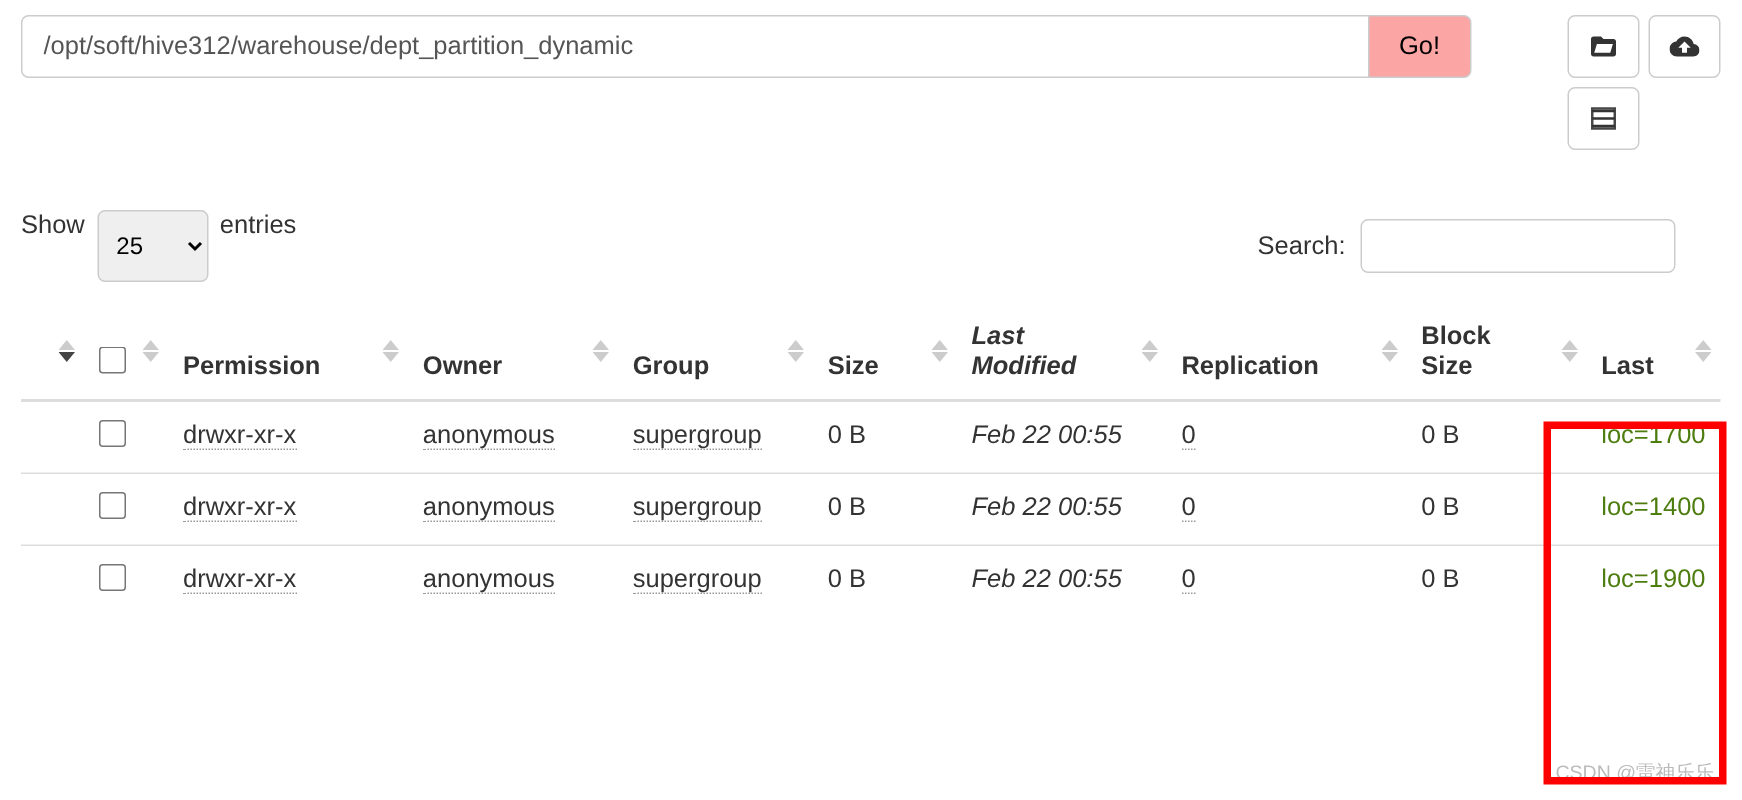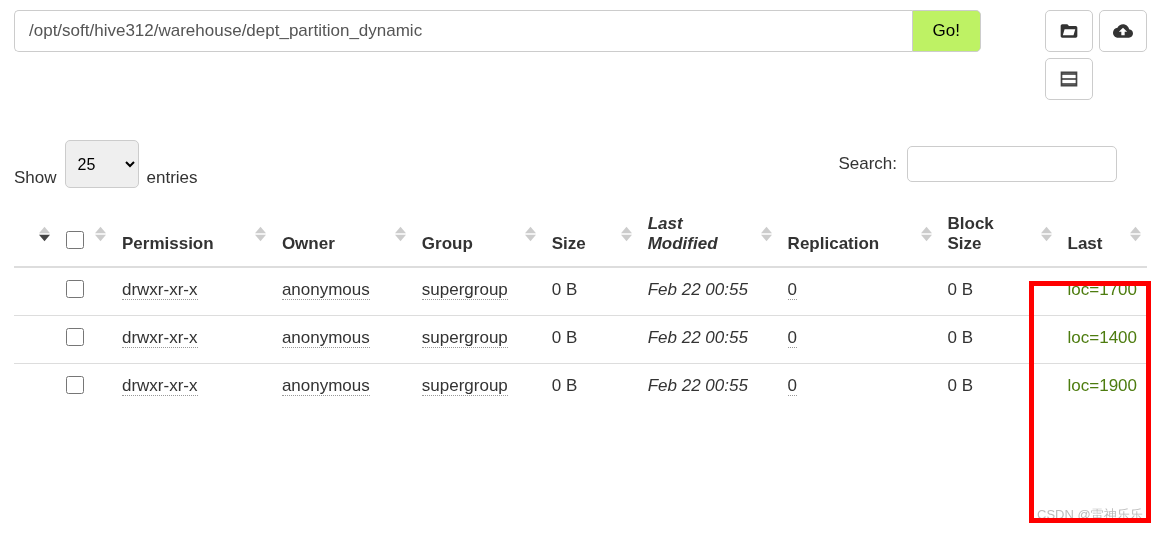--- a/index.html
+++ b/index.html
@@ -1,26 +1,26 @@
 <!DOCTYPE html>
 <html><head>
   <meta charset="utf-8">
   <style>
     * { box-sizing: border-box; margin: 0; padding: 0; }
     body { font-family: "Helvetica Neue", Helvetica, Arial, sans-serif; font-size: 16px; color: #333; padding: 10px 14px; width: 1161px; }
     .top-row { display: flex; align-items: flex-start; gap: 64px; }
     .path-group { display: flex; flex: 1; }
     .path-input { flex: 1; padding: 8px 14px; font-size: 17px; border: 1px solid #ccc; border-right: none; border-radius: 5px 0 0 5px; height: 42px; color: #555; }
-    .go-btn { border: 1px solid #ccc; background: #bef264; padding: 8px 20px; font-size: 17px; border-radius: 0 5px 5px 0; height: 42px; cursor: pointer; }
+    .go-btn { border: 1px solid #ccc; background: #fca5a5; padding: 8px 20px; font-size: 17px; border-radius: 0 5px 5px 0; height: 42px; cursor: pointer; }
     .btn-col { display: flex; flex-direction: column; gap: 6px; }
     .btn-row { display: flex; gap: 6px; }
     .icon-btn { width: 48px; height: 42px; border: 1px solid #ccc; border-radius: 5px; background: #fff; display: flex; align-items: center; justify-content: center; cursor: pointer; }
     .icon-btn svg { width: 20px; height: 20px; fill: #333; }
     .controls { display: flex; justify-content: space-between; align-items: center; margin-top: 40px; margin-bottom: 14px; }
-    .show-group { display: flex; align-items: flex-end; gap: 8px; font-size: 17px; color: #333; }
+    .show-group { display: flex; align-items: flex-start; gap: 8px; font-size: 17px; color: #333; }
     .entries-select { border: 1px solid #ccc; border-radius: 5px; padding: 6px 8px; font-size: 16px; height: 48px; width: 74px; }
     .search-group { display: flex; align-items: center; gap: 10px; font-size: 17px; margin-right: 30px; }
     .search-input { border: 1px solid #ccc; border-radius: 5px; padding: 7px 10px; font-size: 15px; width: 210px; height: 36px; }
     table { width: 100%; border-collapse: collapse; }
     th, td { text-align: left; padding: 12px 10px; vertical-align: top; font-size: 17px; }
     tbody tr { border-top: 1px solid #ddd; }
     th { position: relative; padding-right: 28px; border-bottom: 2px solid #ddd; vertical-align: bottom; font-weight: 700; }
     th.spacer { padding: 8px 4px; }
     .sort-icons { position: absolute; right: 6px; top: 50%; transform: translateY(-50%); display: flex; flex-direction: column; line-height: 0; }
     .sort-icons svg { width: 11px; height: 8px; }

